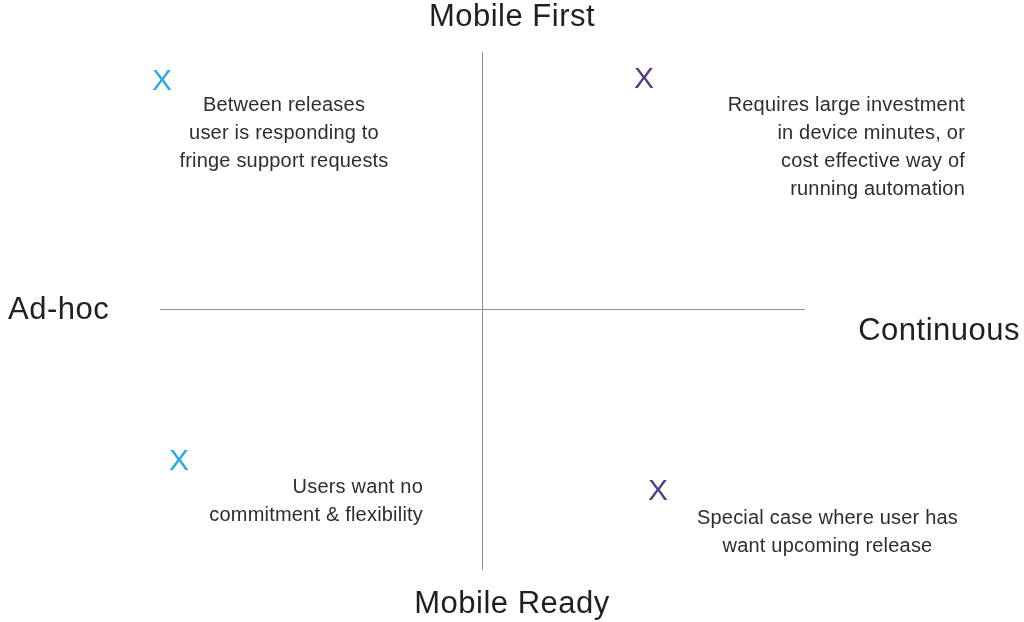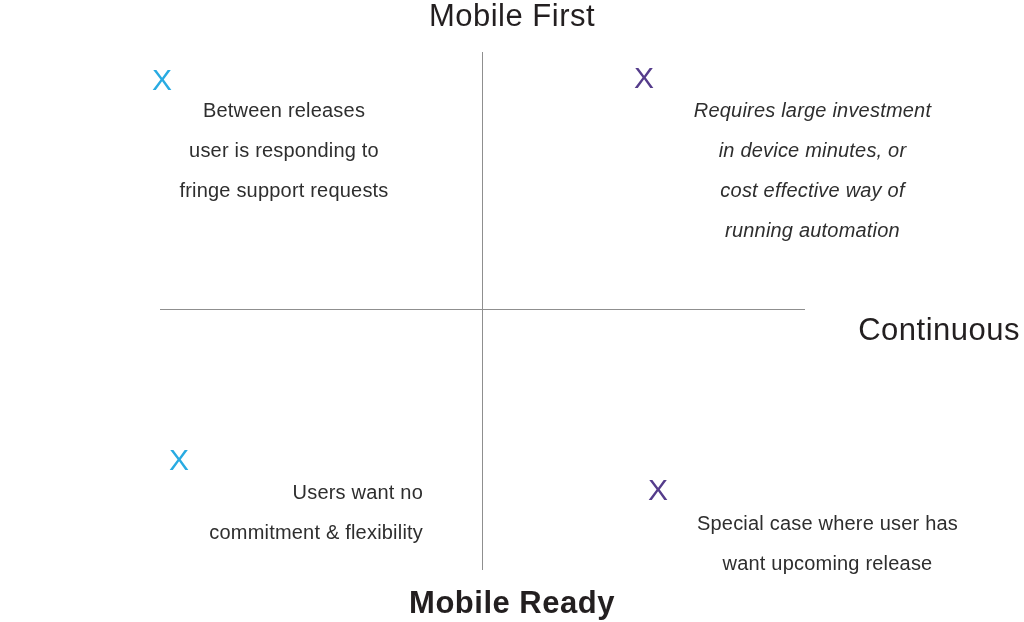--- a/index.html
+++ b/index.html
@@ -52,41 +52,40 @@
     top: -2px;
     left: 0;
     width: 1024px;
     text-align: center;
   }
   .pole-bottom {
     top: 585px;
     left: 0;
     width: 1024px;
     text-align: center;
-    font-weight: bold;
   }
   .pole-left {
     top: 291px;
     left: 8px;
     text-align: left;
   }
   .pole-right {
     top: 291px;
     right: 4px;
     text-align: center;
     margin-top: 21px;
   }
 
   
   .quad-note {
     position: absolute;
   }
   .quad-note .note-text {
     font-size: 20px;
-    line-height: 40px;
+    line-height: 28px;
     color: #2e2e2e;
     letter-spacing: 0.2px;
     white-space: pre-line;
   }
   .quad-note .x-marker {
     position: absolute;
     font-size: 30px;
     line-height: 30px;
     font-weight: 400;
     user-select: none;
@@ -103,21 +102,21 @@
     left: 18px;
     top: -25px;
   }
 
   
   #note-top-right {
     left: 660px;
     top: 90px;
     width: 305px;
   }
-  #note-top-right .note-text { text-align: center; font-style: italic; }
+  #note-top-right .note-text { text-align: right; }
   #note-top-right .x-marker {
     left: -26px;
     top: -27px;
   }
 
   
   #note-bottom-left {
     left: 133px;
     top: 472px;
     width: 290px;
@@ -145,20 +144,21 @@
 
 <div id="matrix-canvas">
 
   <div class="axis-line-h"></div>
   <div class="axis-line-v"></div>
 
   <div class="pole-label pole-top">Mobile First</div>
 
   <div class="pole-label pole-bottom">Mobile Ready</div>
 
+  <div class="pole-label pole-left">Ad-hoc</div>
 
   <div class="pole-label pole-right">Continuous</div>
 
   <div class="quad-note" id="note-top-left">
     <span class="x-marker" style="color: rgb(41, 171, 226);">X</span>
     <div class="note-text">Between releases
 user is responding to
 fringe support requests</div>
   </div>
 

